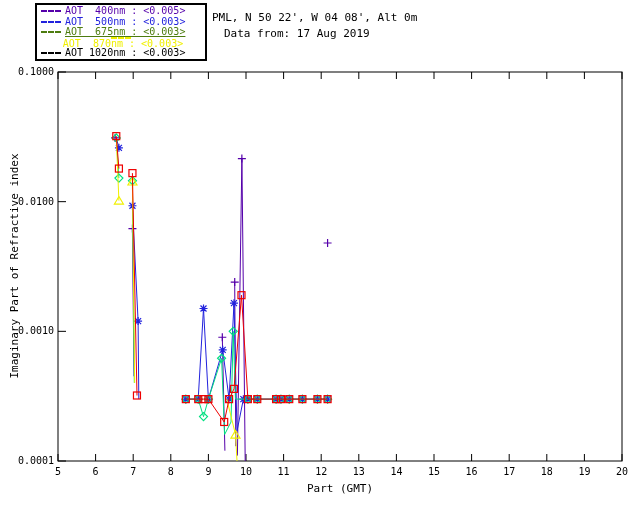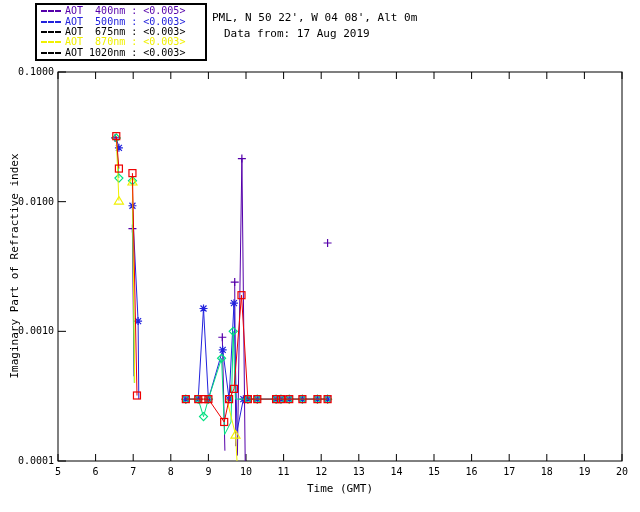--- a/index.html
+++ b/index.html
@@ -28,22 +28,22 @@
   }
   svg{position:absolute;left:0;top:0;}
 </style>
 </head>
 <body>
 
 <div class="canvas">
   <div class="legend-box">
       <div class="legend-entry" style="color: rgb(85, 0, 170);"><span class="legend-dash"></span><span class="legend-label">AOT  400nm : &lt;0.005&gt;</span></div>
       <div class="legend-entry" style="color: rgb(34, 34, 221);"><span class="legend-dash"></span><span class="legend-label">AOT  500nm : &lt;0.003&gt;</span></div>
-      <div class="legend-entry" style="color: #000000;"><span class="legend-dash"></span><span class="legend-label">AOT  675nm : &lt;0.003&gt;</span></div>
-      <div class="legend-entry" style="color: rgb(240, 240, 0);"><span class="legend-dash"></span><span class="legend-label">AOT  870nm : &lt;0.003&gt;</span></div>
+      <div class="legend-entry" style="color: #4d7c0f; text-decoration: underline;"><span class="legend-dash"></span><span class="legend-label">AOT  675nm : &lt;0.003&gt;</span></div>
+      <div class="legend-entry" style="color: rgb(240, 240, 0); flex-direction: column;"><span class="legend-dash"></span><span class="legend-label">AOT  870nm : &lt;0.003&gt;</span></div>
       <div class="legend-entry" style="color: #000000;"><span class="legend-dash"></span><span class="legend-label">AOT 1020nm : &lt;0.003&gt;</span></div>
     </div>
   <div class="hdr line1">PML, N 50 22', W 04 08', Alt 0m</div>
   <div class="hdr line2">Data from: 17 Aug 2019</div>
   <svg id="plot-svg" width="640" height="512">
       <defs>
         <clipPath id="plotclip">
           <rect x="58" y="72" width="564" height="390"></rect>
         </clipPath>
       </defs>
@@ -194,14 +194,14 @@
         <rect x="253.78000000000003" y="395.63327730468376" width="7" height="7" stroke="#ee0000" fill="none" stroke-width="1.2"></rect>
         <rect x="272.58000000000004" y="395.63327730468376" width="7" height="7" stroke="#ee0000" fill="none" stroke-width="1.2"></rect>
         <rect x="277.46799999999996" y="395.63327730468376" width="7" height="7" stroke="#ee0000" fill="none" stroke-width="1.2"></rect>
         <rect x="285.74" y="395.63327730468376" width="7" height="7" stroke="#ee0000" fill="none" stroke-width="1.2"></rect>
         <rect x="298.9" y="395.63327730468376" width="7" height="7" stroke="#ee0000" fill="none" stroke-width="1.2"></rect>
         <rect x="313.94" y="395.63327730468376" width="7" height="7" stroke="#ee0000" fill="none" stroke-width="1.2"></rect>
         <rect x="324.092" y="395.63327730468376" width="7" height="7" stroke="#ee0000" fill="none" stroke-width="1.2"></rect>
       </g>
     </svg>
   <div class="ylabel">Imaginary Part of Refractive index</div>
-  <div class="xlabel">Time (GMT)</div>
+  <div class="xlabel">Part (GMT)</div>
 </div>
 
 </body></html>

